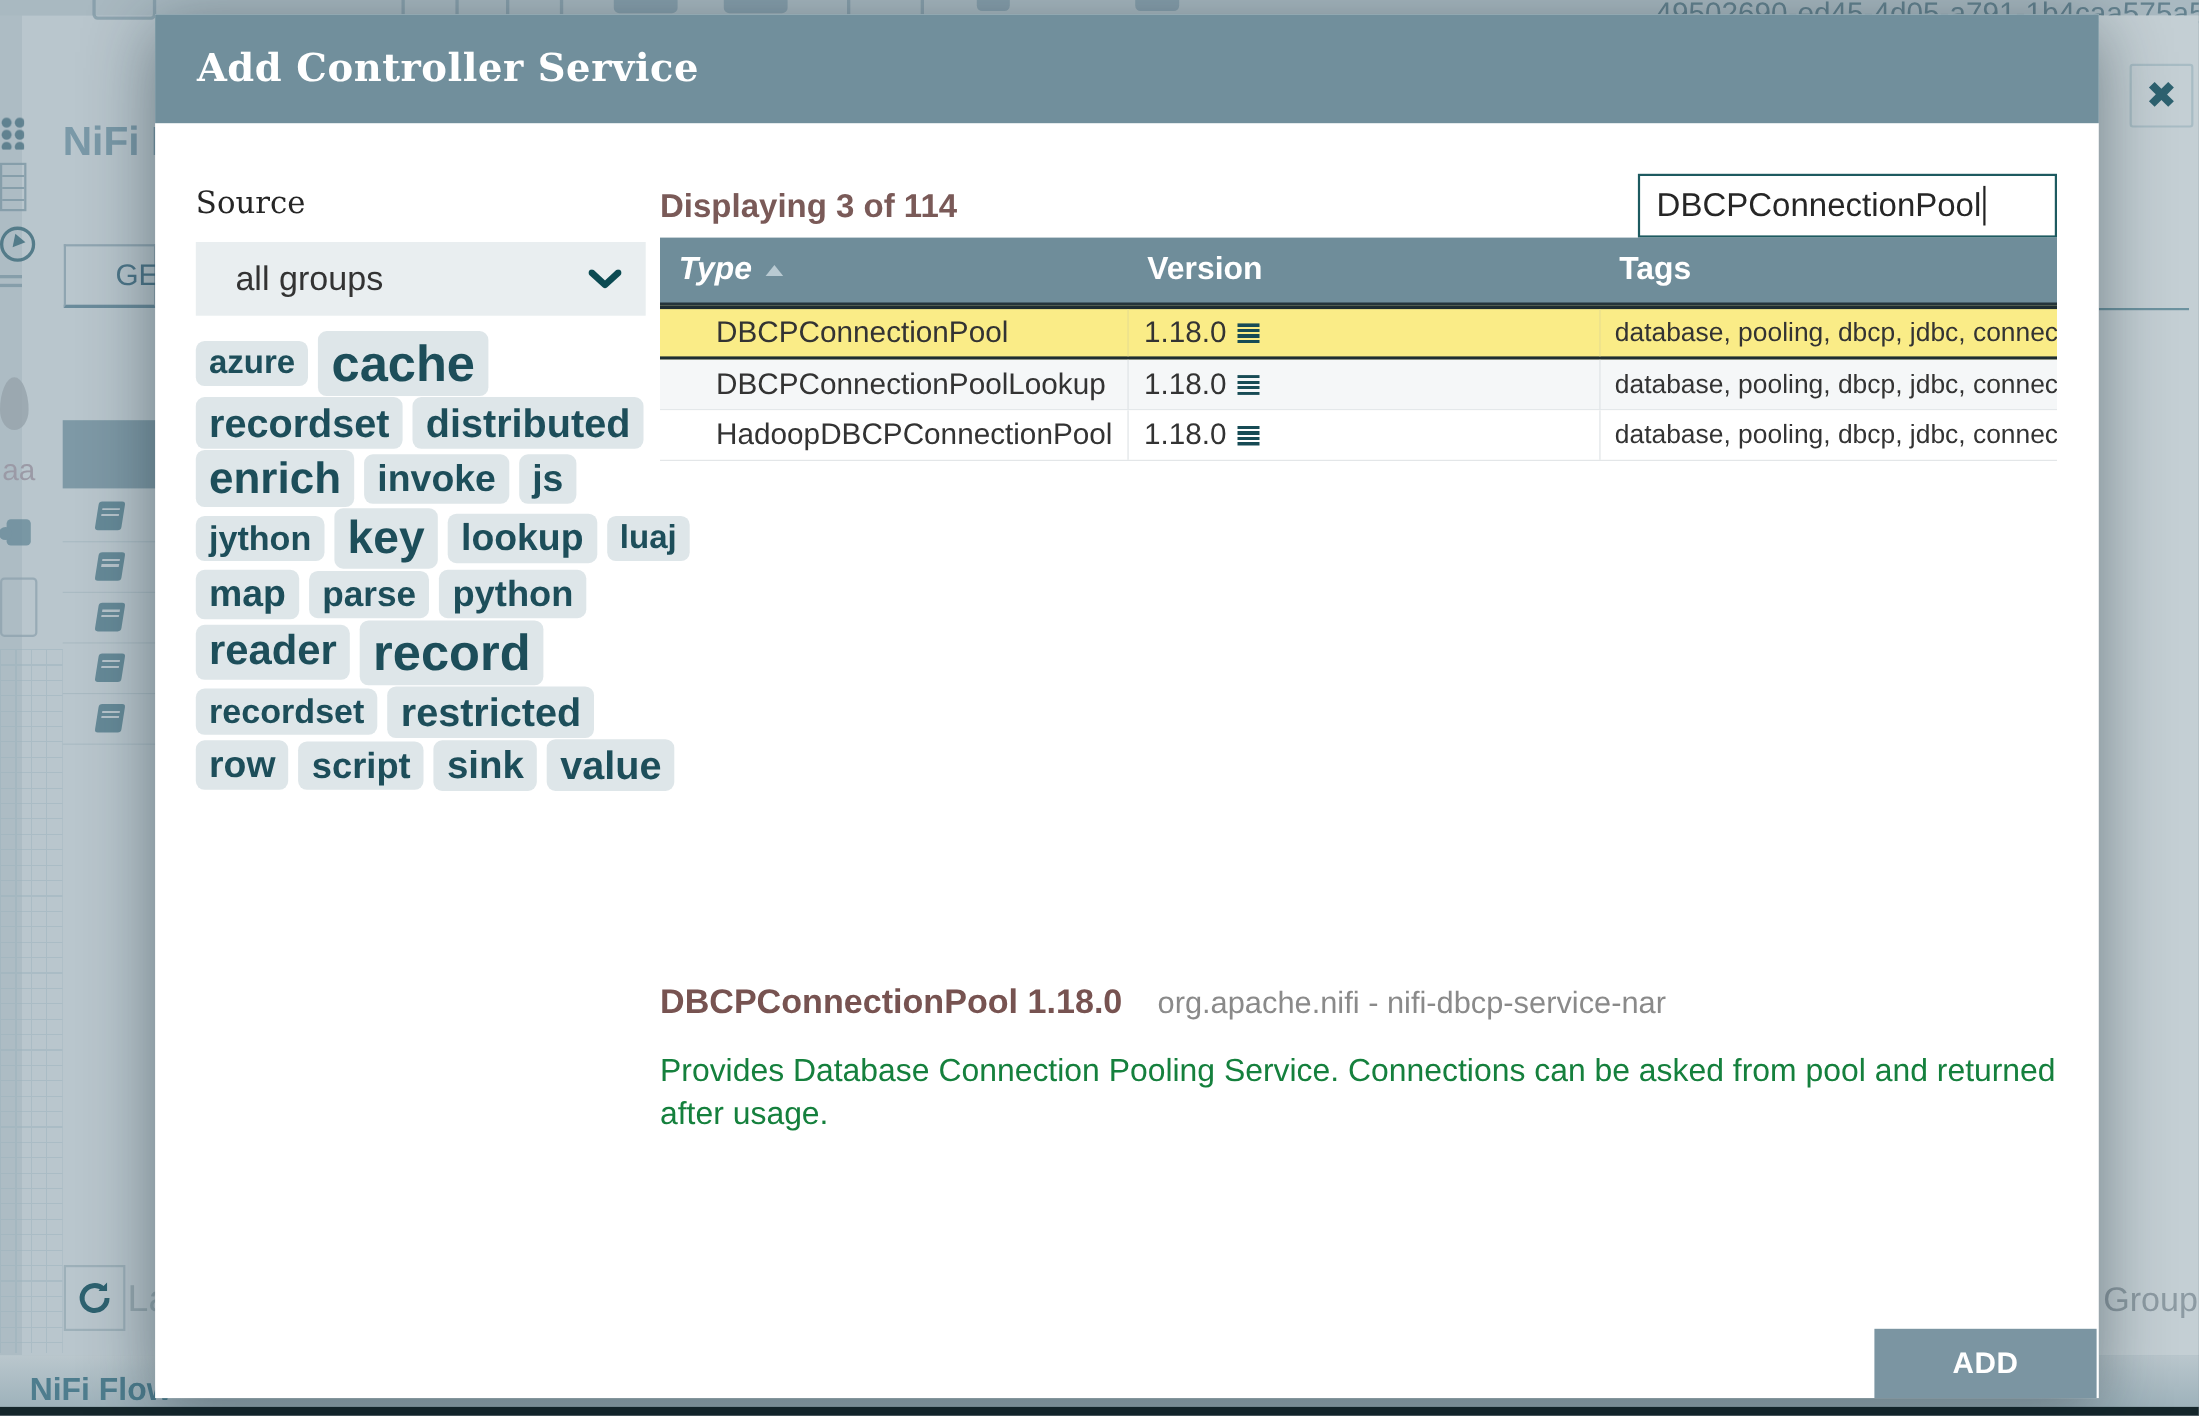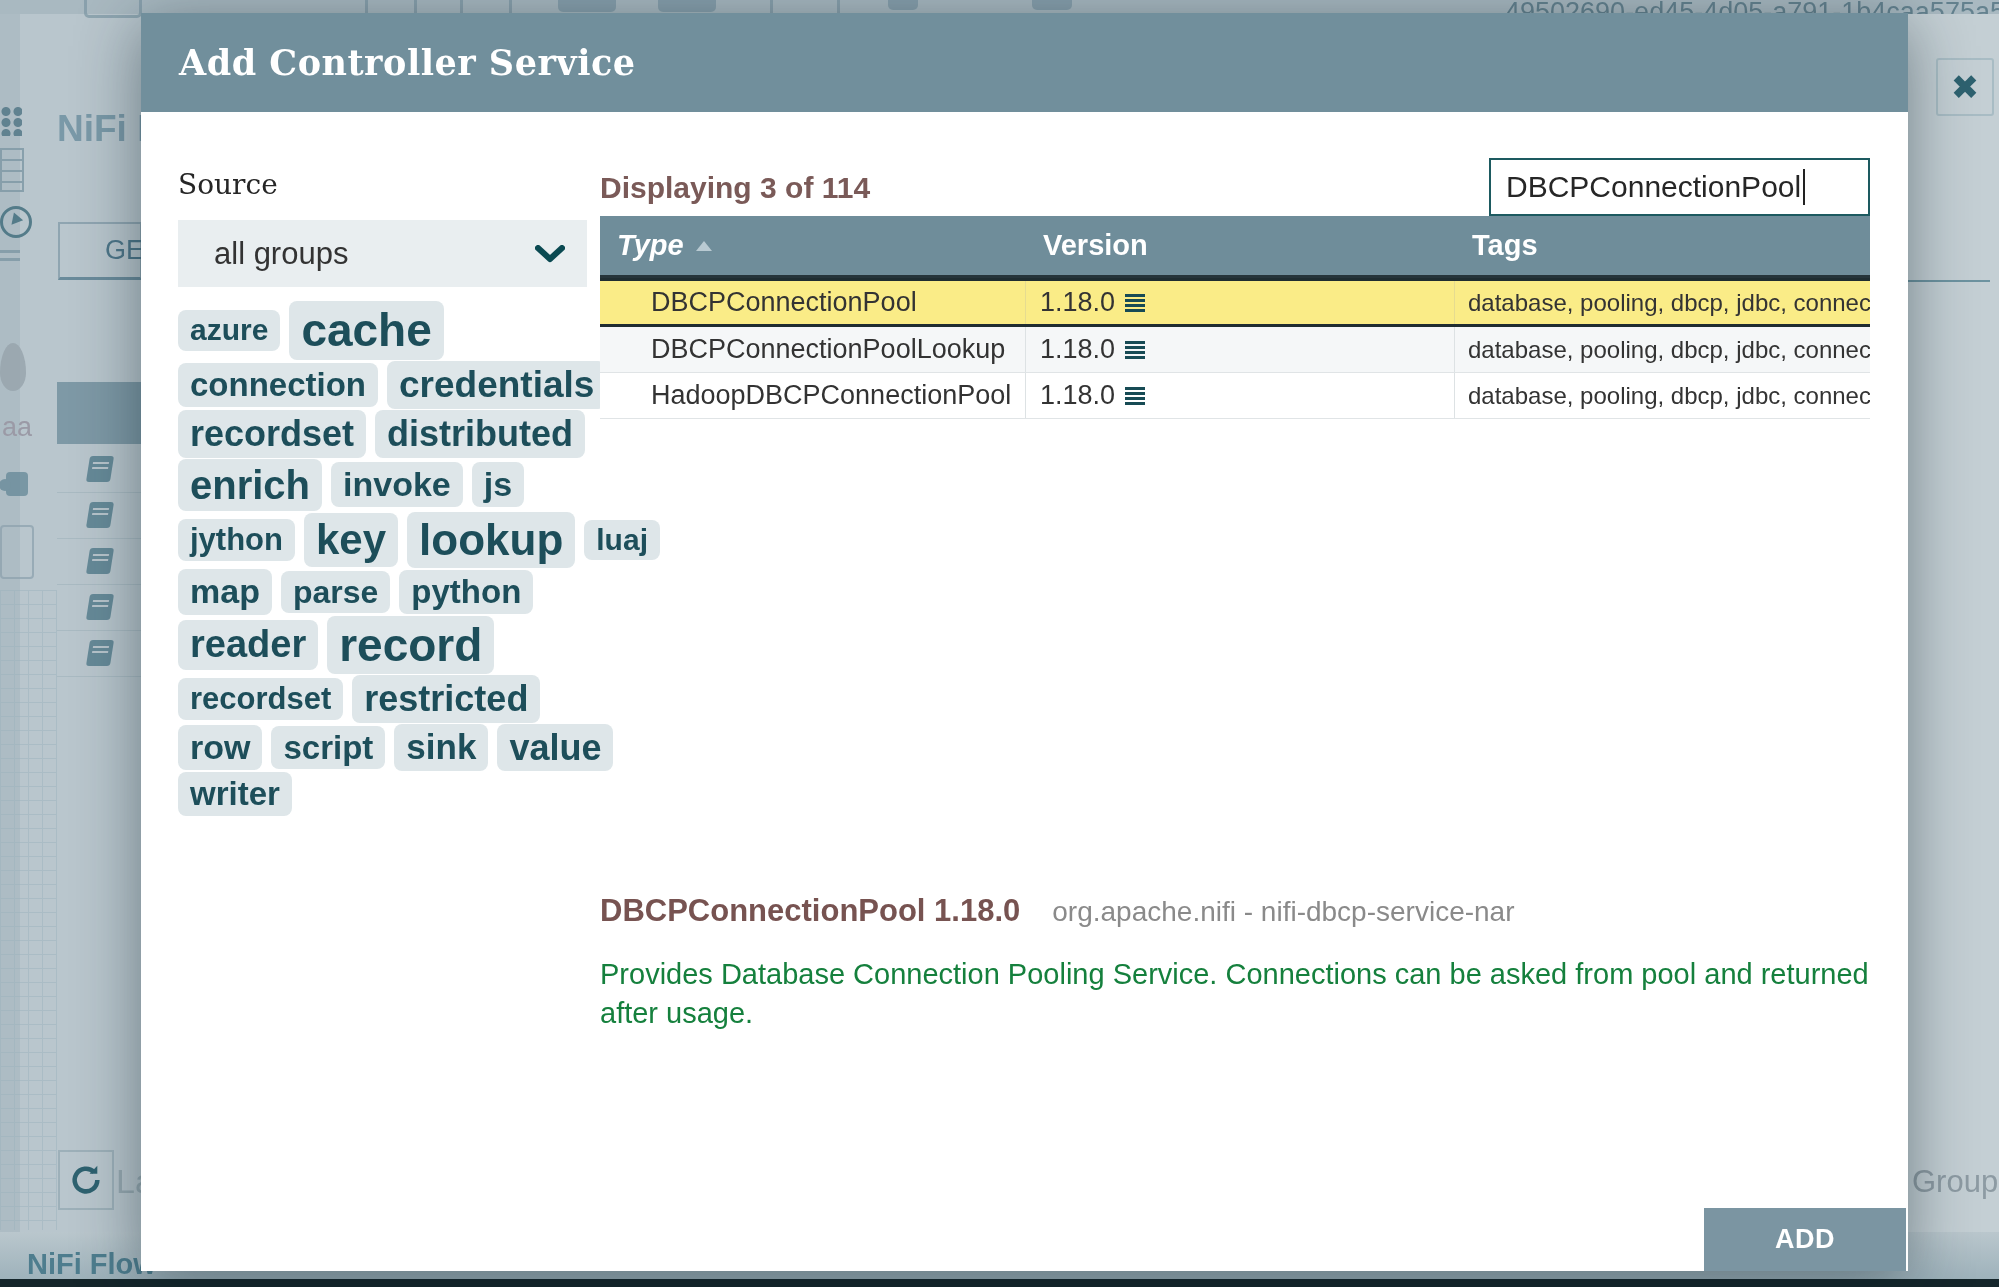--- a/index.html
+++ b/index.html
@@ -181,59 +181,52 @@
         <polyline points="3,3 15,14 27,3" fill="none" stroke="#0b4a52" stroke-width="6" stroke-linecap="round" stroke-linejoin="round"></polyline>
       </svg>
     </div>
 
     <div class="tagcloud" id="tagcloud">
         <div class="tagrow">
           <span class="tag" style="font-size: 30px;">azure</span>
           <span class="tag" style="font-size: 46px;">cache</span>
         </div>
         <div class="tagrow">
-          <span class="tag" style="font-size: 33px;">connection</span>
-          <span class="tag" style="font-size: 37px;">credentials</span>
-        </div>
-        <div class="tagrow">
           <span class="tag" style="font-size: 36px;">recordset</span>
           <span class="tag" style="font-size: 36px;">distributed</span>
         </div>
         <div class="tagrow">
           <span class="tag" style="font-size: 40px;">enrich</span>
           <span class="tag" style="font-size: 34px;">invoke</span>
           <span class="tag" style="font-size: 34px;">js</span>
         </div>
         <div class="tagrow">
           <span class="tag" style="font-size: 31px;">jython</span>
           <span class="tag" style="font-size: 42px; text-align: center;">key</span>
-          <span class="tag" style="font-size: 44px;">lookup</span>
+          <span class="tag" style="font-size: 34px;">lookup</span>
           <span class="tag" style="font-size: 30px;">luaj</span>
         </div>
         <div class="tagrow">
           <span class="tag" style="font-size: 34px;">map</span>
           <span class="tag" style="font-size: 32px;">parse</span>
           <span class="tag" style="font-size: 33px;">python</span>
         </div>
         <div class="tagrow">
           <span class="tag" style="font-size: 38px;">reader</span>
           <span class="tag" style="font-size: 46px;">record</span>
         </div>
         <div class="tagrow">
           <span class="tag" style="font-size: 31px;">recordset</span>
           <span class="tag" style="font-size: 36px;">restricted</span>
         </div>
         <div class="tagrow">
           <span class="tag" style="font-size: 34px;">row</span>
           <span class="tag" style="font-size: 33px;">script</span>
           <span class="tag" style="font-size: 35px;">sink</span>
           <span class="tag" style="font-size: 36px;">value</span>
-        </div>
-        <div class="tagrow">
-          <span class="tag" style="font-size: 33px;">writer</span>
         </div>
       </div>
 
     <div class="displaying">Displaying 3 of 114</div>
 
     <div class="filterbox">
       <span>DBCPConnectionPool</span>
       <span class="caret-bar"></span>
     </div>
 

